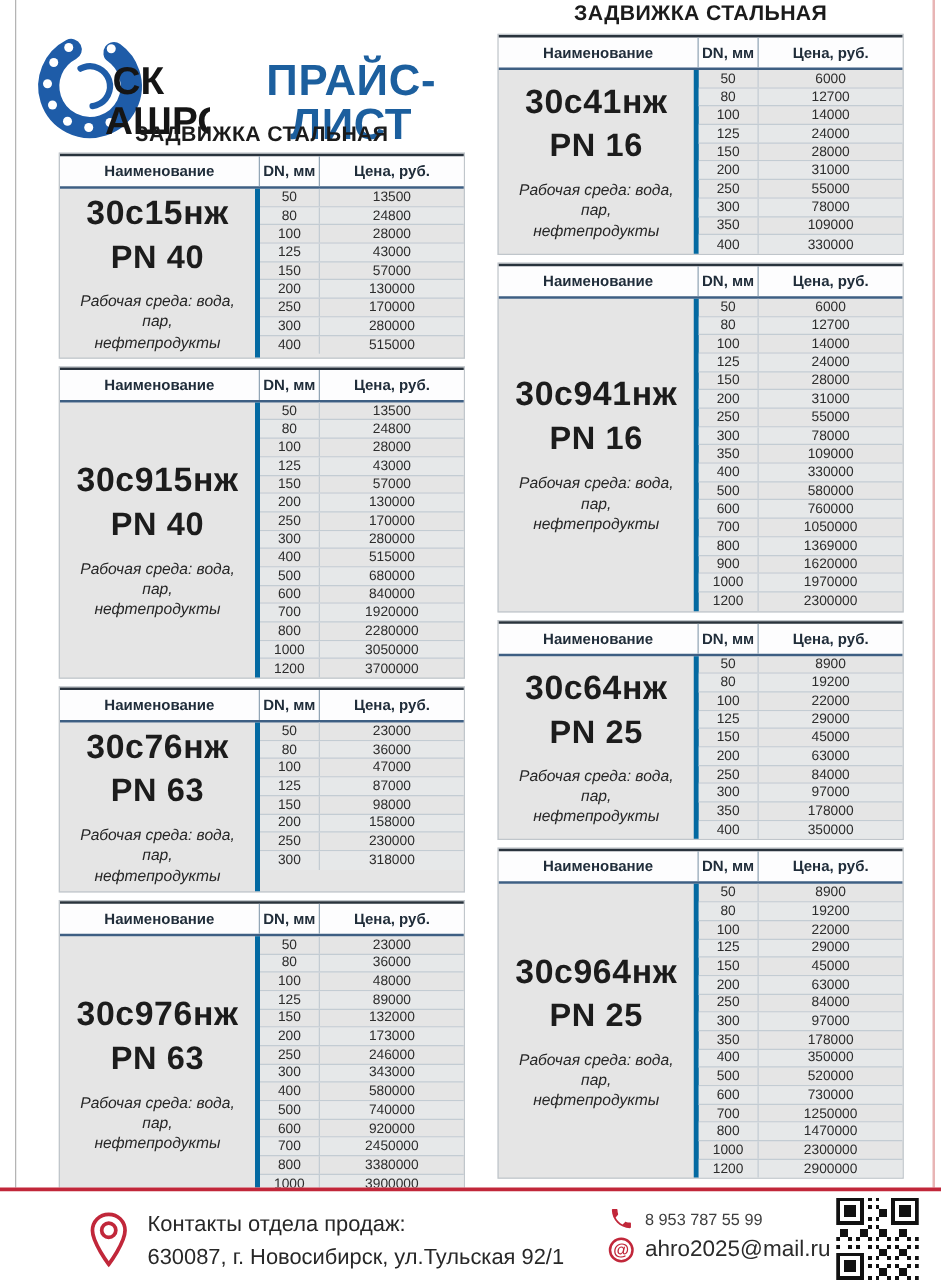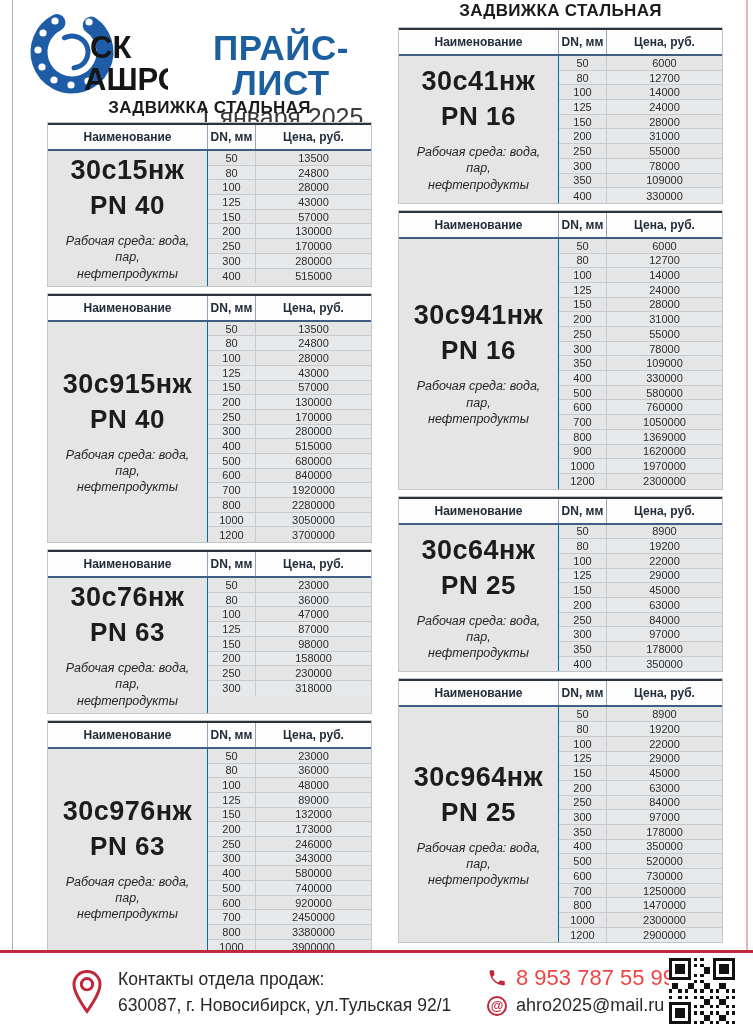--- a/index.html
+++ b/index.html
@@ -5,21 +5,21 @@
   * { margin:0; padding:0; box-sizing:border-box; }
   html,body { background:#ffffff; }
   .page {
     position:relative; width:753px; height:1024px; background:#fff; overflow:hidden;
     font-family:"Liberation Sans", sans-serif; color:#222;
   }
   .edge-left  { position:absolute; left:12px; top:0; bottom:0; width:1px; background:#b4b4b4; }
   .edge-right { position:absolute; right:5px; top:0; bottom:0; width:2px; background:rgba(214,120,120,.55); }
 
   
-  .header-area { position:absolute; left:22px; top:4px; width:372px; height:96px; display:flex; }
+  .header-area { position:absolute; left:22px; top:21px; width:372px; height:96px; display:flex; }
   .logo { width:146px; height:94px; flex:none; }
   .title-wrap { flex:1; text-align:center; padding-top:10px;margin-top:16px; }
   .doc-title { color:#1c5f9e; font-size:35px; font-weight:bold; letter-spacing:.5px; line-height:1.0; }
   .doc-date  { color:#3b3b3b; font-size:25px; margin-top:3px; }
 
   
   .col { position:absolute; width:325px; }
   .col-left  { left:47px;  top:98px; }
   .col-right { left:398px; top:1px; }
   .section-title { text-align:center; font-weight:bold; font-size:17px; color:#1b1b1b; letter-spacing:.3px; height:22px; }
@@ -27,21 +27,21 @@
   .col-right .section-title { margin-bottom:4px; }
 
   
   .ptable { border:1px solid #c0c6cb; background:#e5e5e5; margin-bottom:6px; }
   .thead { display:flex; height:28px; border-top:2px solid #29333d; border-bottom:2px solid #3e5f83; background:#fdfdfe; }
   .th { display:flex; align-items:center; justify-content:center; font-weight:bold; font-size:12px; color:#202d3a; }
   .th-name  { width:160px; border-right:1px solid #93a6b6; }
   .th-dn    { width:48px;  border-right:1px solid #93a6b6; }
   .th-price { flex:1; }
   .tbody { display:flex; }
-  .namecell { width:160px; border-right:1px solid #0369a1; display:flex; flex-direction:column;
+  .namecell { width:160px; border-right:4px solid #0369a1; display:flex; flex-direction:column;
               justify-content:center; align-items:center; text-align:center; padding:4px 6px; }
   .model { font-size:27px; font-weight:bold; color:#1c1c1c; letter-spacing:.5px; }
   .pn    { font-size:26px; font-weight:bold; color:#1c1c1c; margin-top:4px; letter-spacing:.5px; }
   .medium { font-style:italic; font-size:12.5px; color:#262626; margin-top:12px; line-height:1.3; }
   .rows { flex:1; display:flex; flex-direction:column; }
   .prow { display:flex; height:14.7px; font-size:11px; color:#2c2c2c; border-bottom:1px solid #c3ccd3; }
   .prow:last-child { border-bottom:none; }
   .prow:nth-child(even) { background:#e6e8e9; }
   .prow .dn    { width:48px; border-right:1px solid #c3ccd3; display:flex; align-items:center; justify-content:center; }
   .prow .price { flex:1; display:flex; align-items:center; justify-content:center; }
@@ -50,21 +50,21 @@
   .footer { position:absolute; left:0; right:0; top:950px; height:74px; border-top:3px solid #c1273a; background:#fff; }
   .f-left { position:absolute; left:70px; top:16px; display:flex; align-items:flex-start; }
   .pin-icon { width:34px; height:46px; flex:none; margin-right:14px; }
   .f-lines .l1 { font-size:17.5px; color:#272727; }
   .f-lines .l2 { font-size:17.5px; color:#272727; margin-top:5px; }
   .f-mid { position:absolute; left:487px; top:12px; }
   .f-row { display:flex; align-items:center; margin-bottom:4px; }
   .phone-icon { width:20px; height:20px; margin-right:9px; }
   .at-icon { width:20px; height:20px; margin-right:9px; border:2px solid #c1273a; border-radius:50%;
              color:#c1273a; font-weight:bold; font-size:13px; display:flex; align-items:center; justify-content:center; }
-  .f-phone { font-size:22px; color:#ef4444; }
+  .f-phone { font-size:13px; color:#404040; }
   .f-email { font-size:18px; color:#2b2b2b; }
   .qr { position:absolute; right:18px; top:5px; width:66px; height:66px; }
 </style>
 </head>
 <body>
 
 <div class="page">
   <div class="edge-left"></div>
   <div class="edge-right"></div>
 

